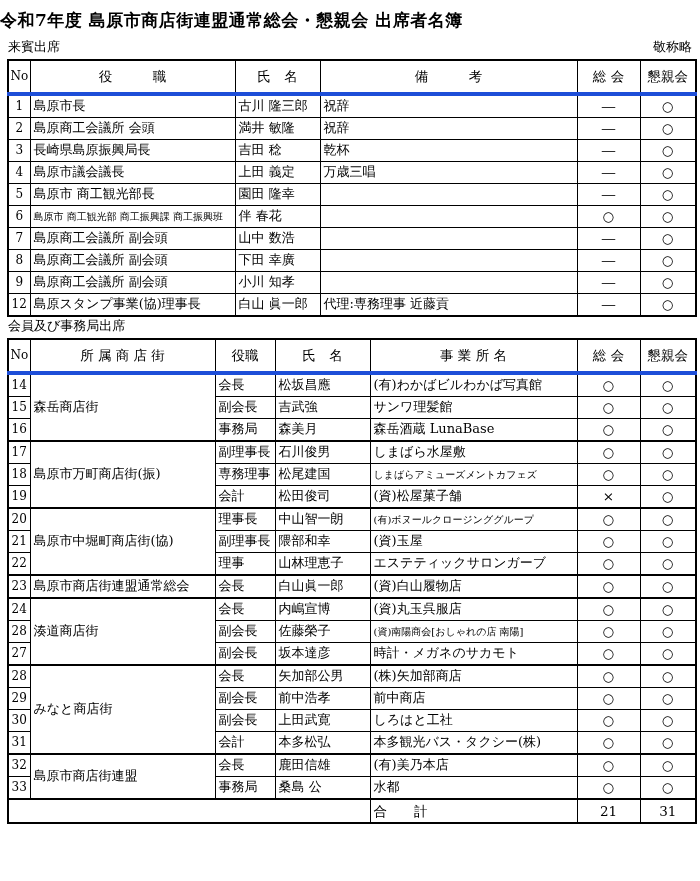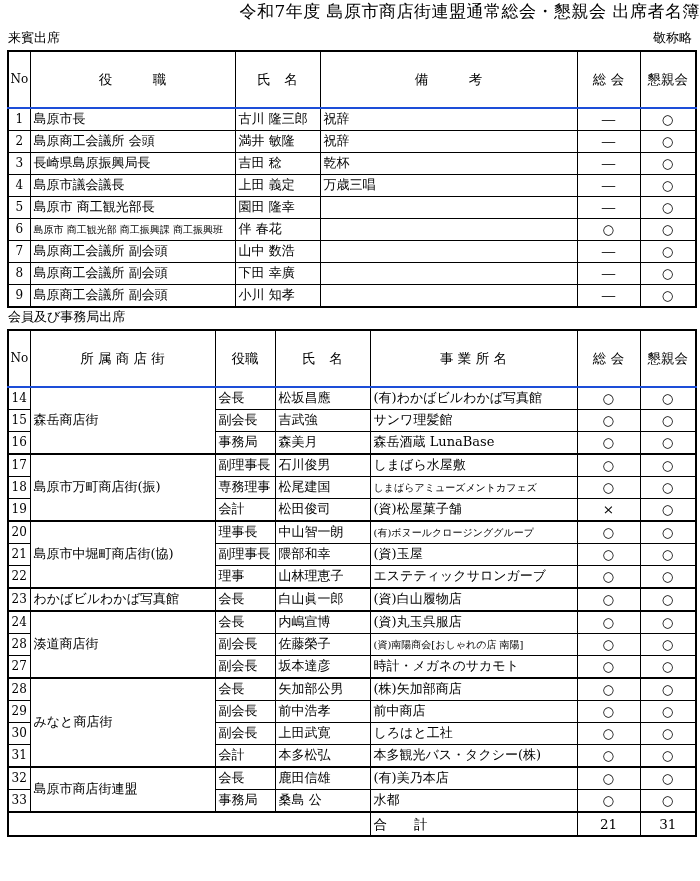--- a/index.html
+++ b/index.html
@@ -2,21 +2,21 @@
 <html><head>
 <meta charset="utf-8">
 <style>
   html,body{margin:0;padding:0;}
   body{
     width:700px;height:881px;background:#ffffff;color:#000;
     font-family:"DejaVu Serif","Liberation Serif",serif;
     position:relative;overflow:hidden;
   }
   .page-title{
-    text-align:right;font-size:17px;font-weight:400;
+    text-align:left;margin-top:9px;font-size:17px;font-weight:700;
     letter-spacing:0.5px;
   }
   .subhead{
     display:flex;justify-content:space-between;
     margin:6px 8px 3px 8px;font-size:13px;
   }
   .section2-label{
     margin:0 8px 3px 8px;font-size:13px;
   }
   table{
@@ -24,21 +24,21 @@
     margin-left:7px;width:688px;
     font-size:13px;
   }
   td,th{
     border:1px solid #000;overflow:hidden;white-space:nowrap;
     padding:0 3px;height:21px;line-height:1.1;
   }
   table{border:2px solid #000;}
   tr.header th{
     height:23px;font-weight:normal;font-size:13.5px;text-align:center;
-    border-bottom:2px solid #1d4ed8;padding:16px 1px;
+    border-bottom:4px solid #1d4ed8;padding:4px 1px;
   }
   td.c-no{text-align:center;font-size:12px;padding:0 1px;}
   td.c-left{text-align:left;}
   td.c-mark{text-align:center;font-size:13.5px;}
   td.small{font-size:10px;}
   tr.group-start td{border-top:2px solid #000;}
   tr.total-row td{border-top:2px solid #000;height:22px;}
   td.c-total{text-align:left;font-size:13.5px;}
 </style>
 </head>
@@ -133,20 +133,28 @@
         <td class="c-left">下田 幸廣</td>
         <td class="c-left"></td>
         <td class="c-mark">―</td>
         <td class="c-mark">○</td>
       </tr>
       <tr>
         <td class="c-no">9</td>
         <td class="c-left">島原商工会議所 副会頭</td>
         <td class="c-left">小川 知孝</td>
         <td class="c-left"></td>
+        <td class="c-mark">―</td>
+        <td class="c-mark">○</td>
+      </tr>
+      <tr>
+        <td class="c-no">12</td>
+        <td class="c-left">島原スタンプ事業(協)理事長</td>
+        <td class="c-left">白山 眞一郎</td>
+        <td class="c-left">代理:専務理事 近藤貢</td>
         <td class="c-mark">―</td>
         <td class="c-mark">○</td>
       </tr>
     </tbody>
 </table>
 
 <div class="section2-label">会員及び事務局出席</div>
 
 <table>
   <colgroup>
@@ -240,21 +248,21 @@
       <tr>
         <td class="c-no">22</td>
         <td class="c-left">理事</td>
         <td class="c-left">山林理恵子</td>
         <td class="c-left">エステティックサロンガーブ</td>
         <td class="c-mark">○</td>
         <td class="c-mark">○</td>
       </tr>
       <tr class="group-start">
         <td class="c-no">23</td>
-        <td class="c-left" rowspan="1">わかばビルわかば写真館</td>
+        <td class="c-left" rowspan="1">島原市商店街連盟通常総会</td>
         <td class="c-left">会長</td>
         <td class="c-left">白山眞一郎</td>
         <td class="c-left">(資)白山履物店</td>
         <td class="c-mark">○</td>
         <td class="c-mark">○</td>
       </tr>
       <tr class="group-start">
         <td class="c-no">24</td>
         <td class="c-left" rowspan="3">湊道商店街</td>
         <td class="c-left">会長</td>

